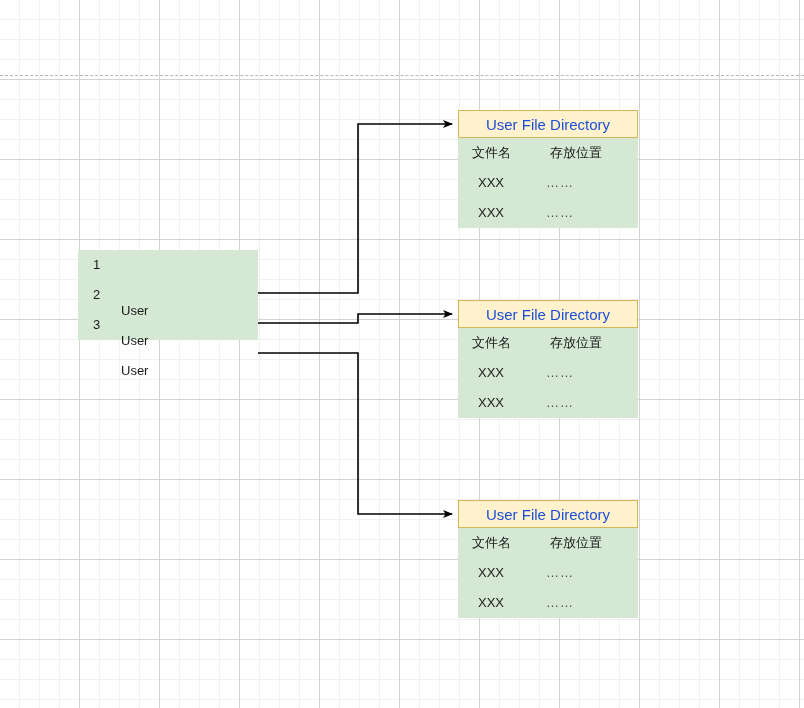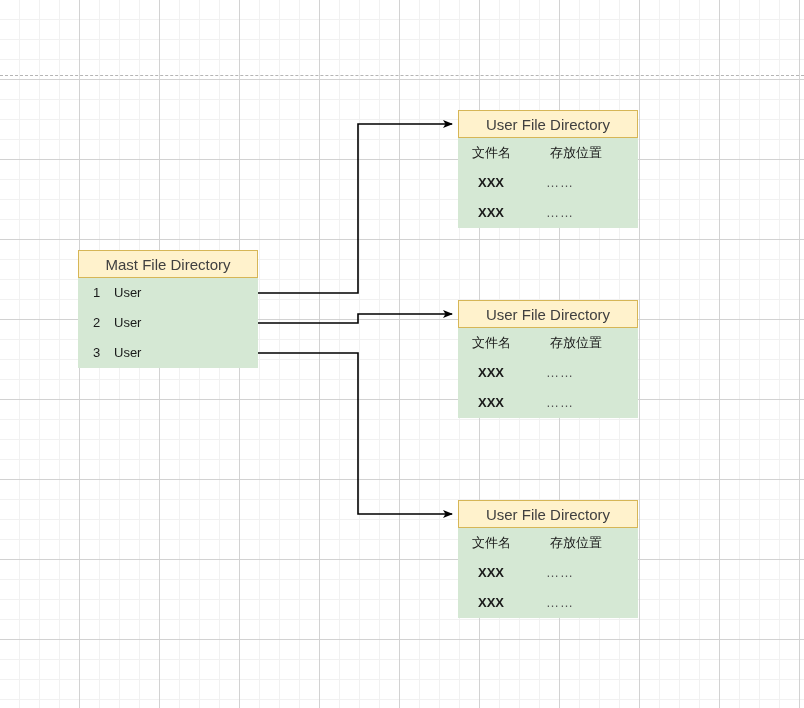--- a/index.html
+++ b/index.html
@@ -45,21 +45,21 @@
 
   .node {
     position: absolute;
     box-sizing: border-box;
   }
 
   .node-header {
     box-sizing: border-box;
     background: #fff2cc;
     border: 1px solid #d6b656;
-    color: #404040;
+    color: #1d4ed8;
     text-align: center;
     font-size: 15px;
     line-height: 28px;
     height: 28px;
     white-space: nowrap;
     overflow: hidden;
   }
 
   .node-body {
     box-sizing: border-box;
@@ -79,28 +79,28 @@
   .cell {
     position: absolute;
     top: 0;
     line-height: 30px;
   }
 
   
   #master { left: 78px; top: 250px; width: 180px; }
   #master .node-body { height: 90px; }
   #master .c-idx { left: 15px; }
-  #master .c-name { left: 36px; }
+  #master .c-name { left: 43px; margin-top: 46px; }
 
   
   .user-node { width: 180px; }
   .user-node .node-body { height: 90px; }
   .user-node .c-file { left: 14px; }
   .user-node .c-loc  { left: 92px; }
-  .user-node .c-file.data { left: 20px; font-weight: bold; }
+  .user-node .c-file.data { left: 20px; }
   .user-node .c-loc.data  { left: 88px; letter-spacing: 1px; color: #555; }
 
   #user1 { left: 458px; top: 110px; }
   #user2 { left: 458px; top: 300px; }
   #user3 { left: 458px; top: 500px; }
 
   #edges {
     position: absolute;
     left: 0;
     top: 0;
@@ -121,21 +121,20 @@
       <marker id="arrow" markerWidth="10" markerHeight="8" refX="9" refY="4" orient="auto" markerUnits="userSpaceOnUse">
         <path d="M0,0 L10,4 L0,8 L2.5,4 Z" fill="#000000"></path>
       </marker>
     </defs>
     <path d="M258,293 L358,293 L358,124 L452,124" fill="none" stroke="#000000" stroke-width="1.6" marker-end="url(#arrow)"></path>
     <path d="M258,323 L358,323 L358,314 L452,314" fill="none" stroke="#000000" stroke-width="1.6" marker-end="url(#arrow)"></path>
     <path d="M258,353 L358,353 L358,514 L452,514" fill="none" stroke="#000000" stroke-width="1.6" marker-end="url(#arrow)"></path>
   </svg>
 
   <div class="node" id="master">
-    <div class="node-header">Mast File Directory</div>
     <div class="node-body">
       <div class="row">
         <span class="cell c-idx">1</span>
         <span class="cell c-name">User</span>
       </div>
       <div class="row">
         <span class="cell c-idx">2</span>
         <span class="cell c-name">User</span>
       </div>
       <div class="row">

